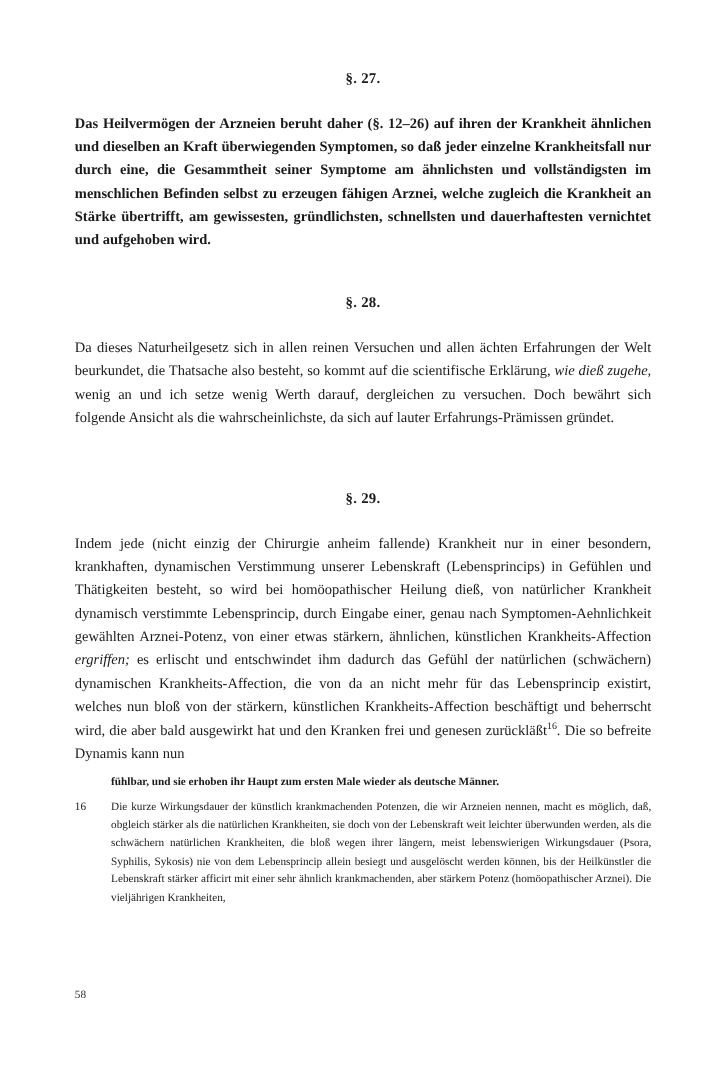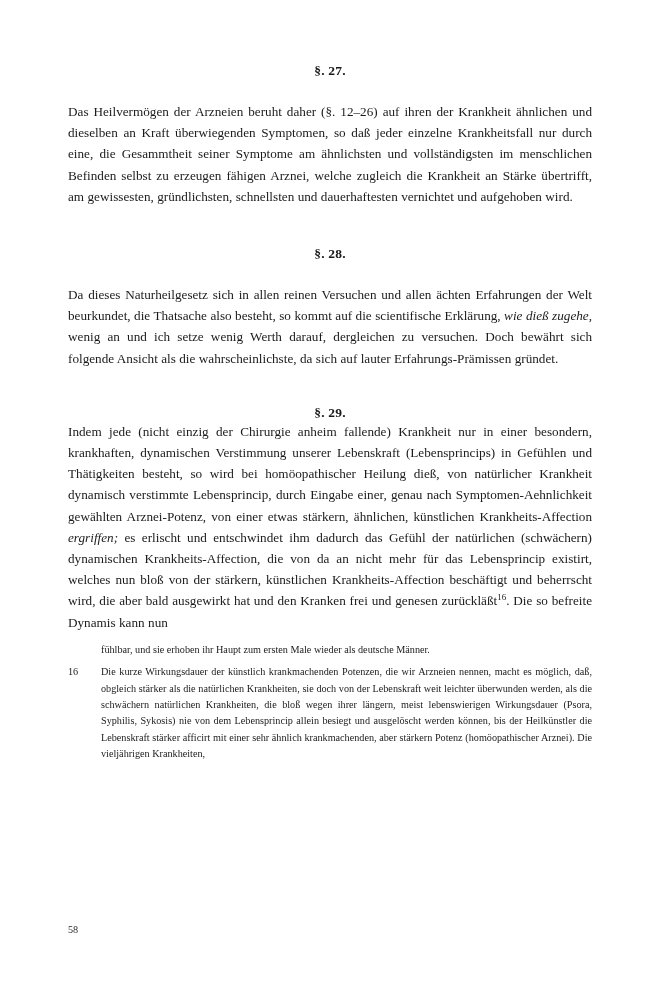--- a/index.html
+++ b/index.html
@@ -35,63 +35,64 @@
     text-align-last: left;
     font-size: 13.2px;
     line-height: 21.2px;
     hyphens: none;
     word-spacing: 0.1px;
   }
   .body-par.justify-all {
     text-align: justify;
   }
   .s27-head { margin-top: 63px; }
-  .s27-par  { margin-top: 22px; }
+  .s27-par  { margin-top: 22px; font-weight: bold; }
   .s28-head { margin-top: 39px; text-align: center; }
   .s28-par  { margin-top: 22px; }
-  .s29-head { margin-top: 36px; }
-  .s29-par  { }
+  .s29-head { margin-top: 55px; }
+  .s29-par  { margin-top: 22px; }
 
   em.it {
   }
   sup.fnref {
     font-size: 0.68em;
     vertical-align: super;
     line-height: 0;
   }
 
   .footnotes {
     margin-top: 9px;
     font-size: 10.2px;
     line-height: 16.4px;
   }
   .fn-cont {
     padding-left: 33px;
     text-align: justify;
     text-align-last: left;
+    font-weight: bold;
   }
   .fn-item {
     position: relative;
     padding-left: 33px;
     margin-top: 6px;
     text-align: justify;
     text-align-last: left;
   }
   .fn-num {
     position: absolute;
     left: 0;
     top: 0;
     width: 28px;
     text-align: left;
     font-size: 10.2px;
   }
   .folio {
     position: absolute;
     left: 68px;
-    top: 924px;
+    top: 899px;
     font-size: 10.2px;
     color: #2a2a2a;
   }
 </style>
 </head>
 <body>
 
 <div class="page">
   <div class="content">
 

